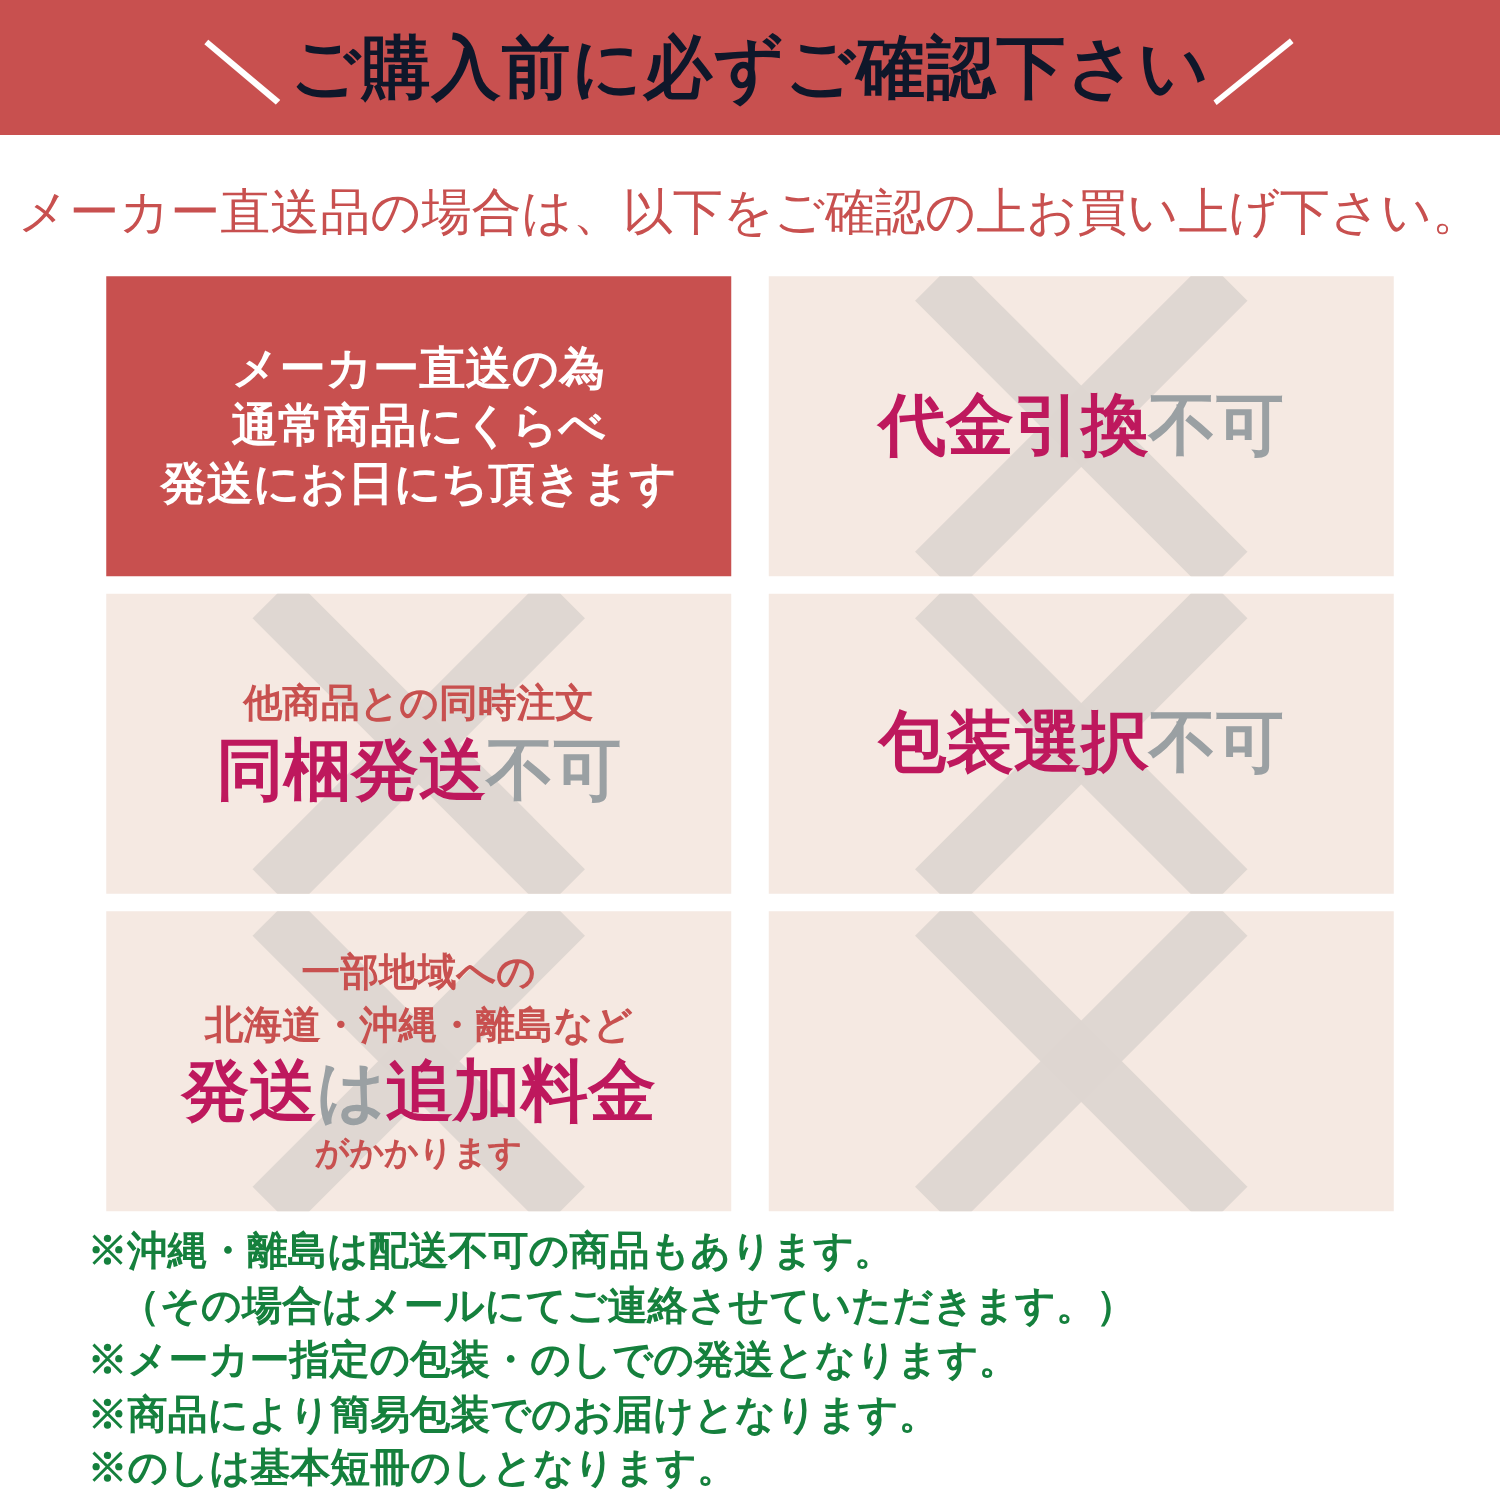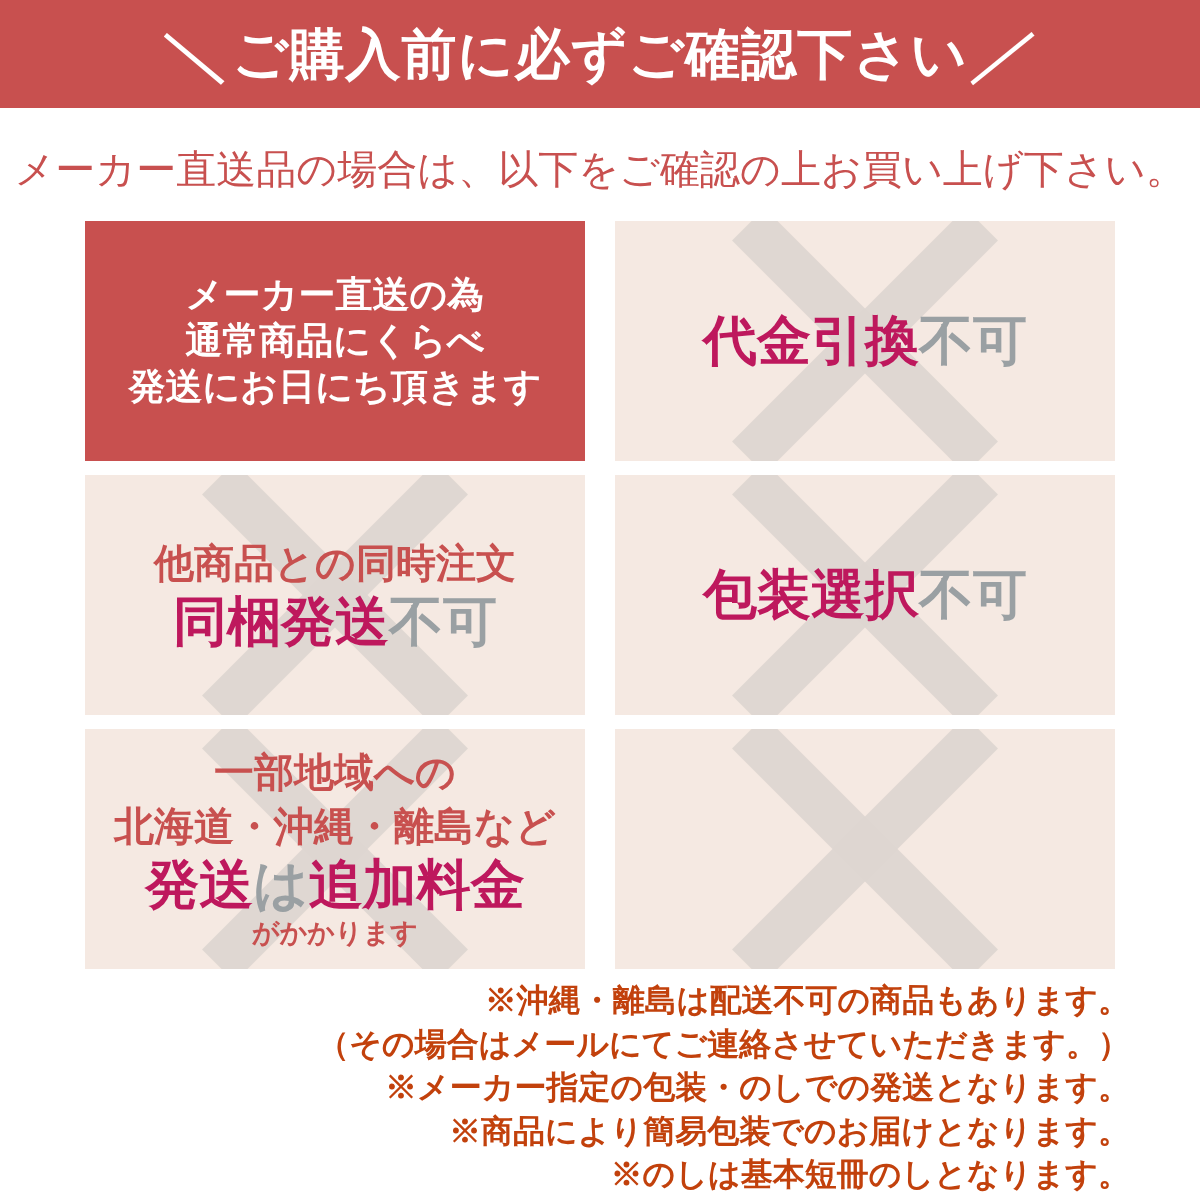--- a/index.html
+++ b/index.html
@@ -24,21 +24,21 @@
   .banner {
     position: relative;
     width: 1200px;
     height: 108px;
     background: #c8504f;
     display: flex;
     align-items: center;
     justify-content: center;
   }
   .banner-title {
-    color: #ffffff;
+    color: #0f172a;
     font-size: 55px;
     font-weight: bold;
     letter-spacing: 1px;
     white-space: nowrap;
     line-height: 1;
   }
   .slash {
     color: #ffffff;
     font-size: 58px;
     font-weight: bold;
@@ -116,21 +116,21 @@
   }
 
   .line-white {
     color: #ffffff;
     font-size: 37px;
     font-weight: bold;
     white-space: nowrap;
   }
   .line-small {
     color: #c8504f;
-    font-size: 40px;
+    font-size: 31px;
     font-weight: bold;
     white-space: nowrap;
     margin-bottom: 4px;
   }
   .line-big {
     font-size: 54px;
     font-weight: bold;
     white-space: nowrap;
     line-height: 1.1;
   }
@@ -145,26 +145,25 @@
     text-align: center;
   }
 
   
   .notes {
     margin: 10px auto 0 auto;
     width: 1060px;
     text-align: left;
   }
   .note {
-    color: #c2410c;
+    color: #15803d;
     font-size: 32px;
     font-weight: bold;
     line-height: 1.36;
     white-space: nowrap;
-    text-align: right;
   }
   .note.indent { padding-left: 26px; }
 </style>
 </head>
 <body>
 
 <div class="page">
 
   <div class="banner">
     <span class="slash slash-left">＼</span>

